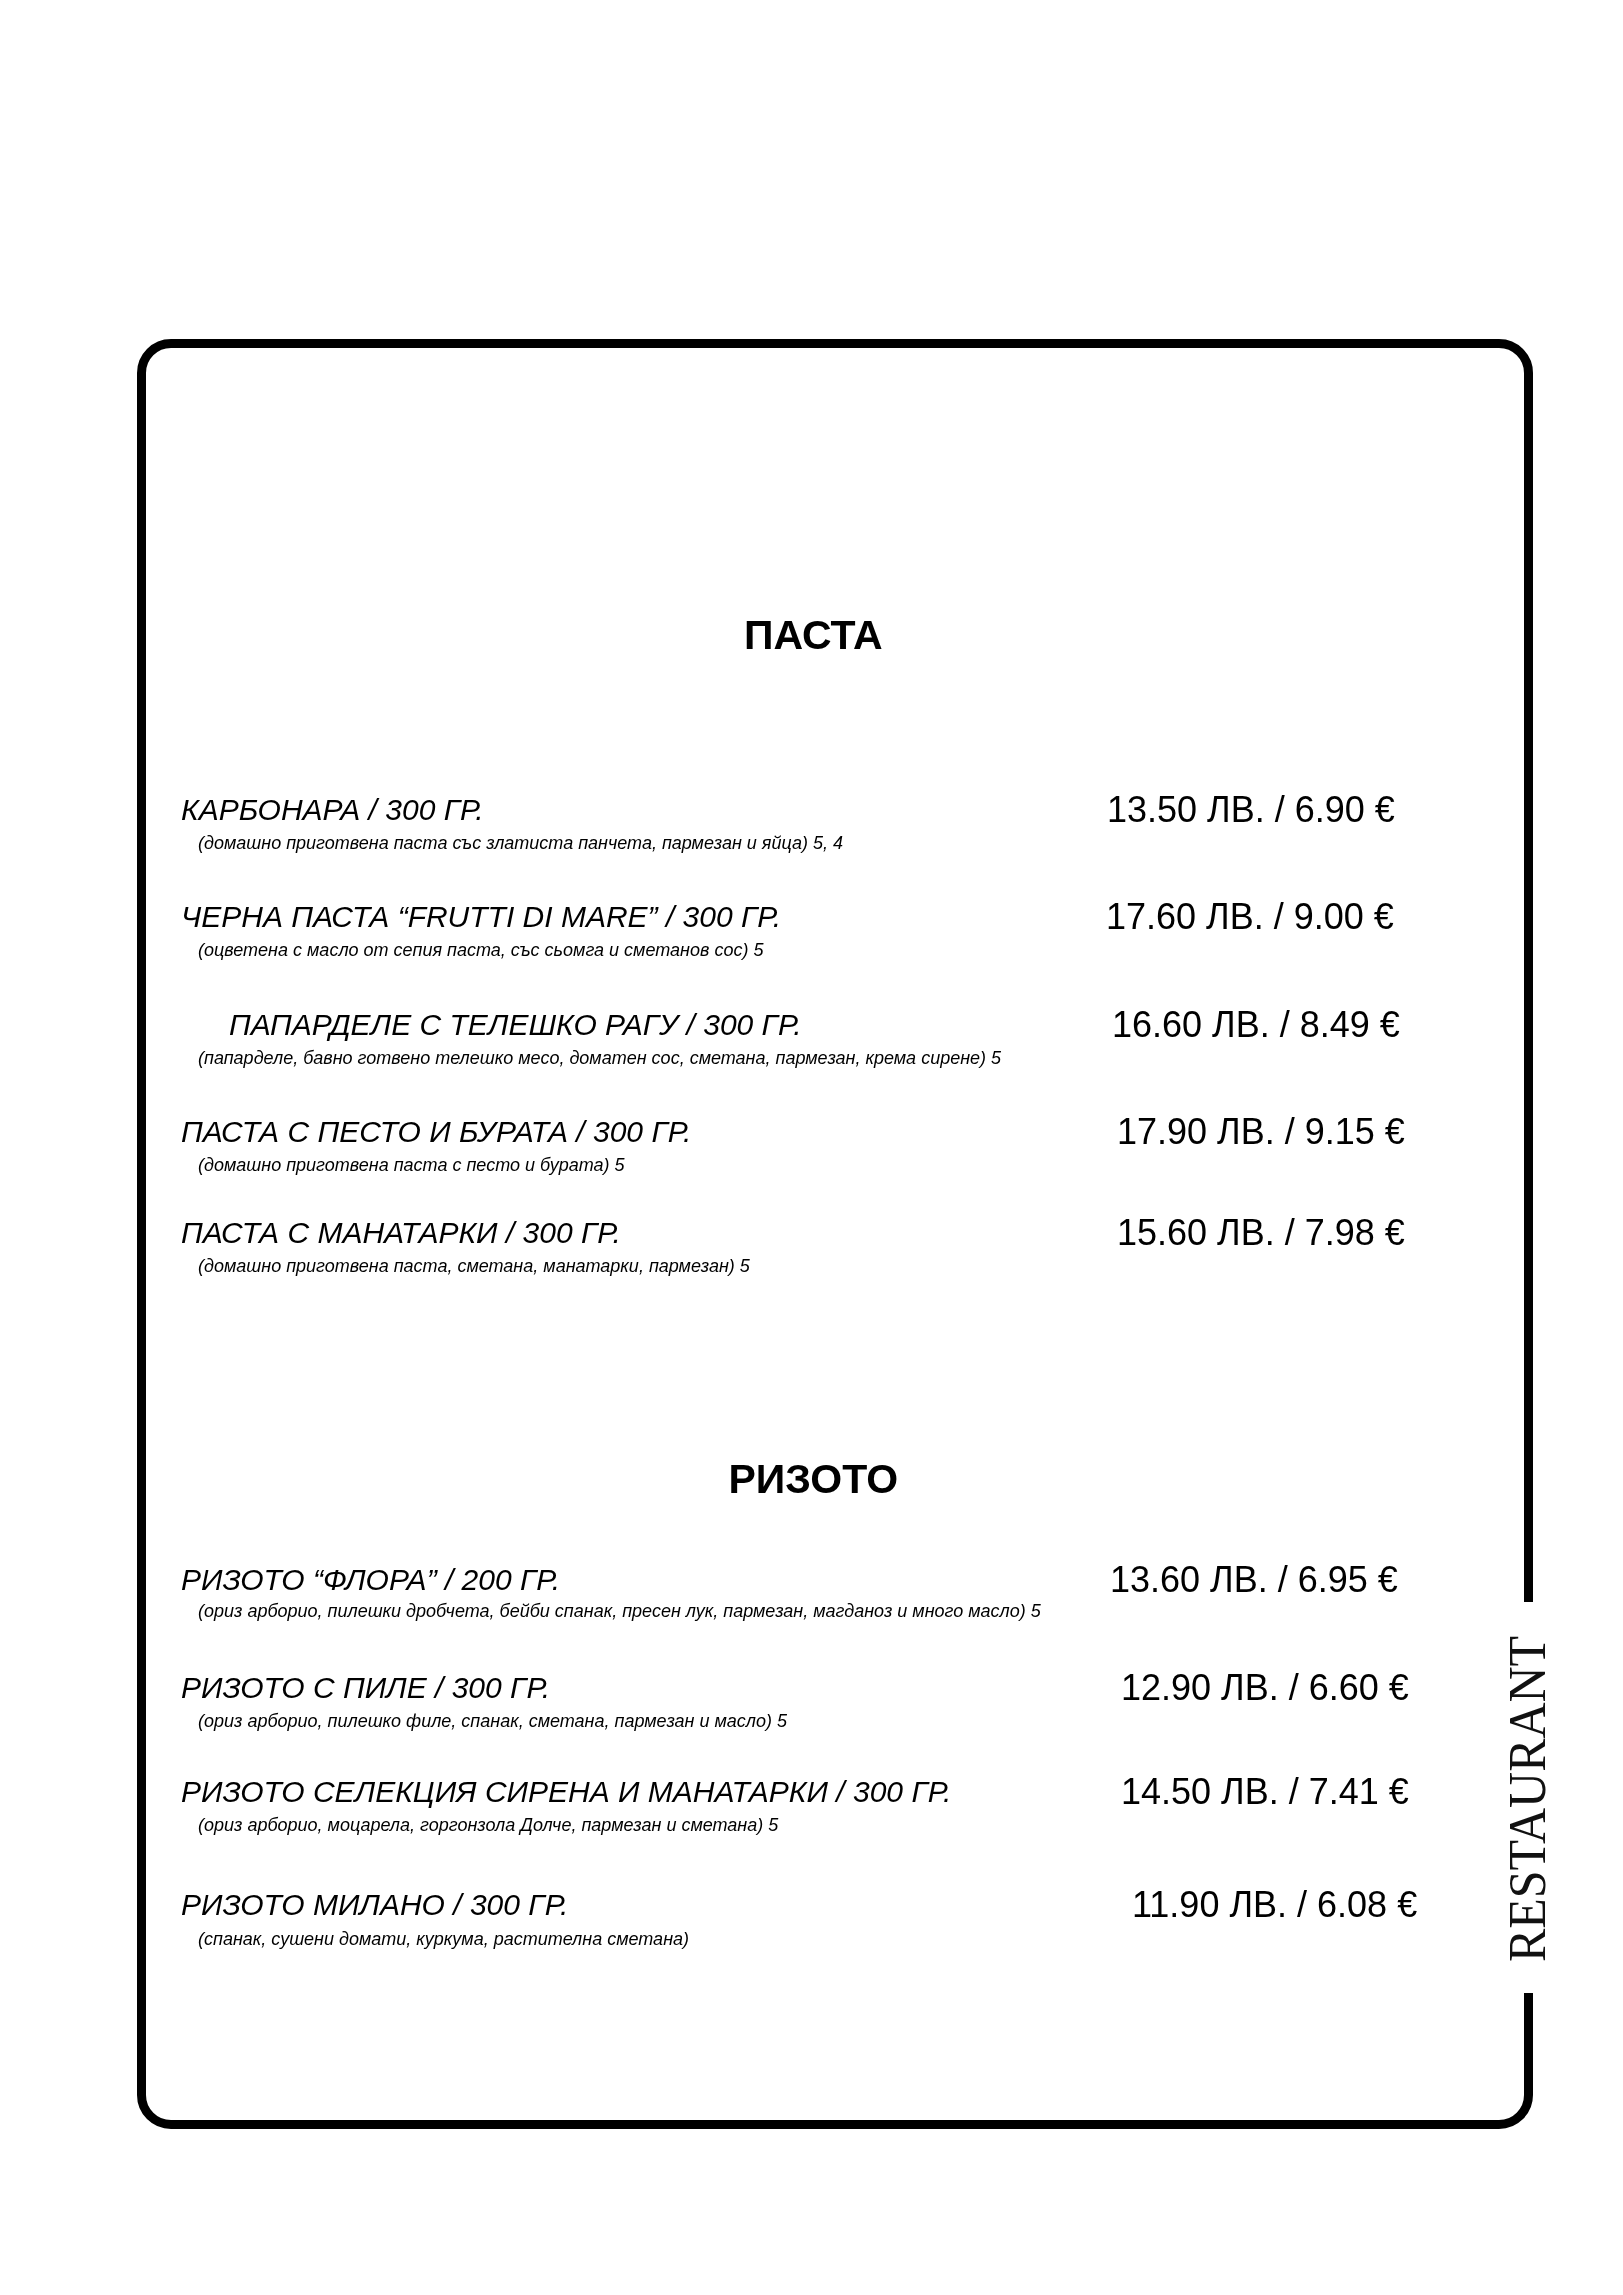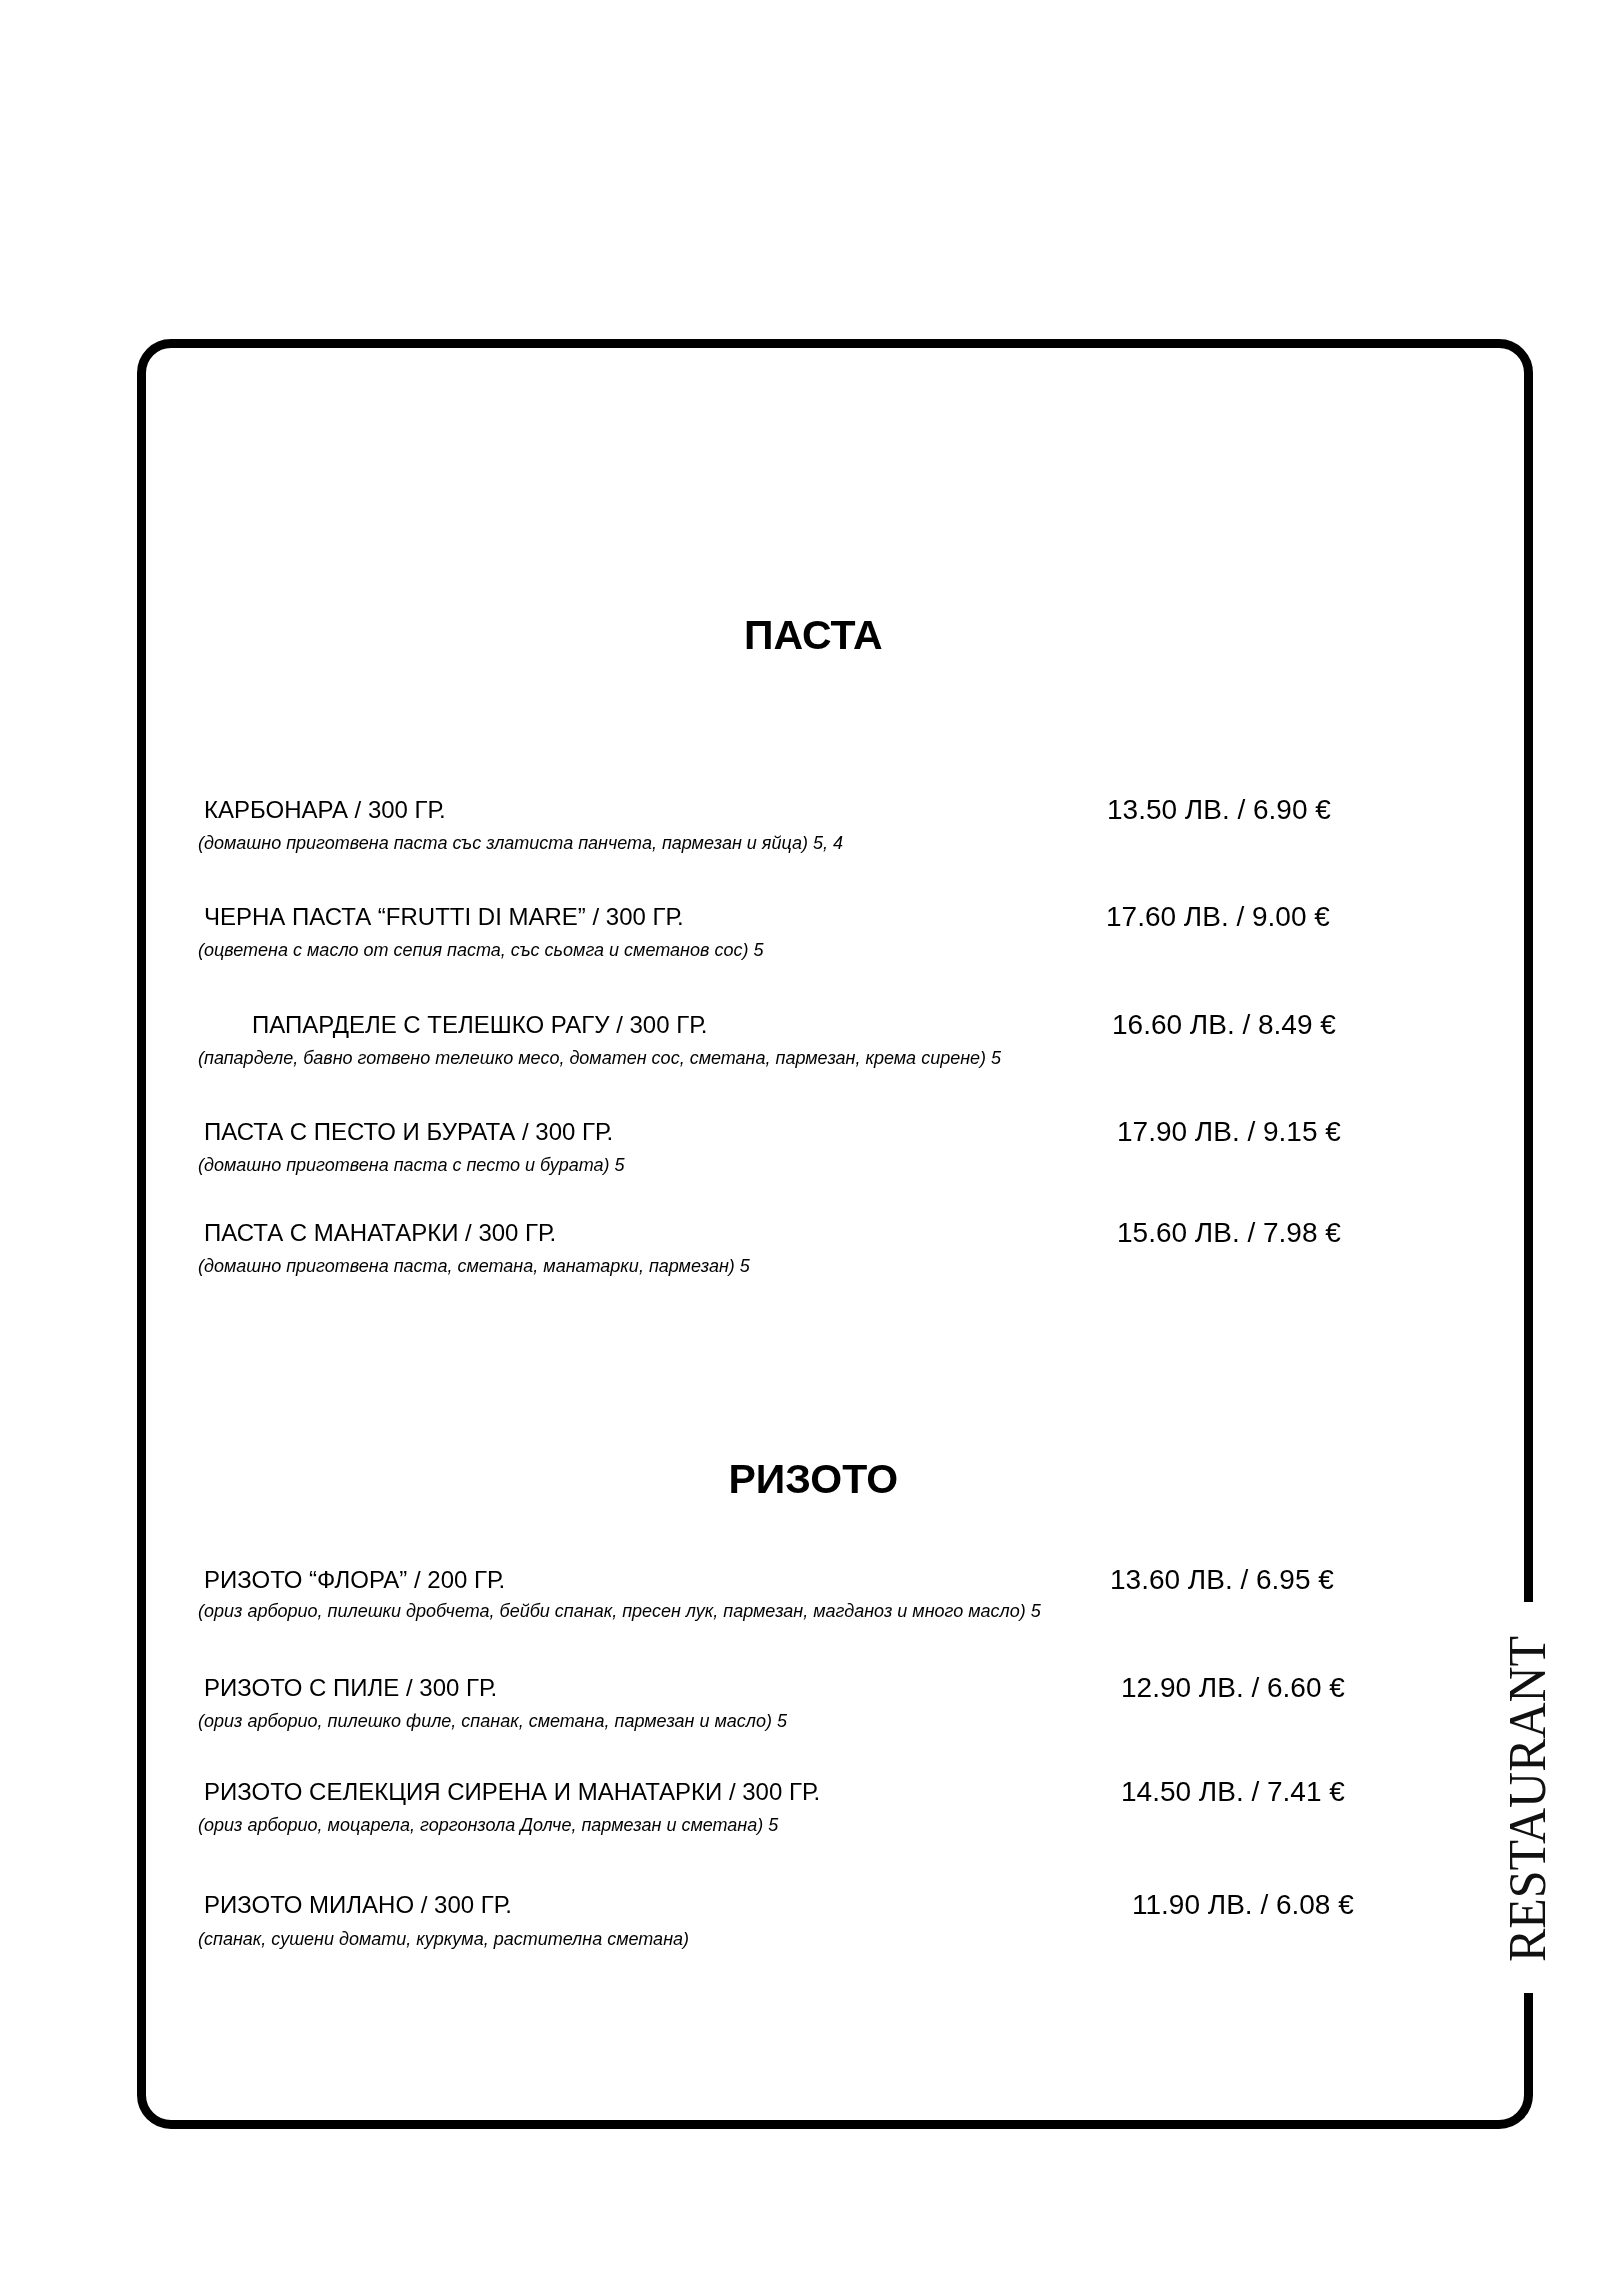--- a/index.html
+++ b/index.html
@@ -60,28 +60,29 @@
       width: 1624px;
       text-align: center;
       font-weight: bold;
       font-size: 41px;
       line-height: 46px;
       margin-left: 1.3px;
       white-space: nowrap;
     }
     .item-title {
       position: absolute;
-      left: 204px;
-      font-size: 24px;
+      left: 181px;
+      font-size: 30px;
       line-height: 35px;
       white-space: nowrap;
+      font-style: italic;
     }
     .item-price {
       position: absolute;
-      font-size: 28px;
+      font-size: 36px;
       line-height: 35px;
       white-space: nowrap;
     }
     .item-desc {
       position: absolute;
       left: 198px;
       font-size: 18px;
       line-height: 27px;
       font-style: italic;
       white-space: nowrap;

